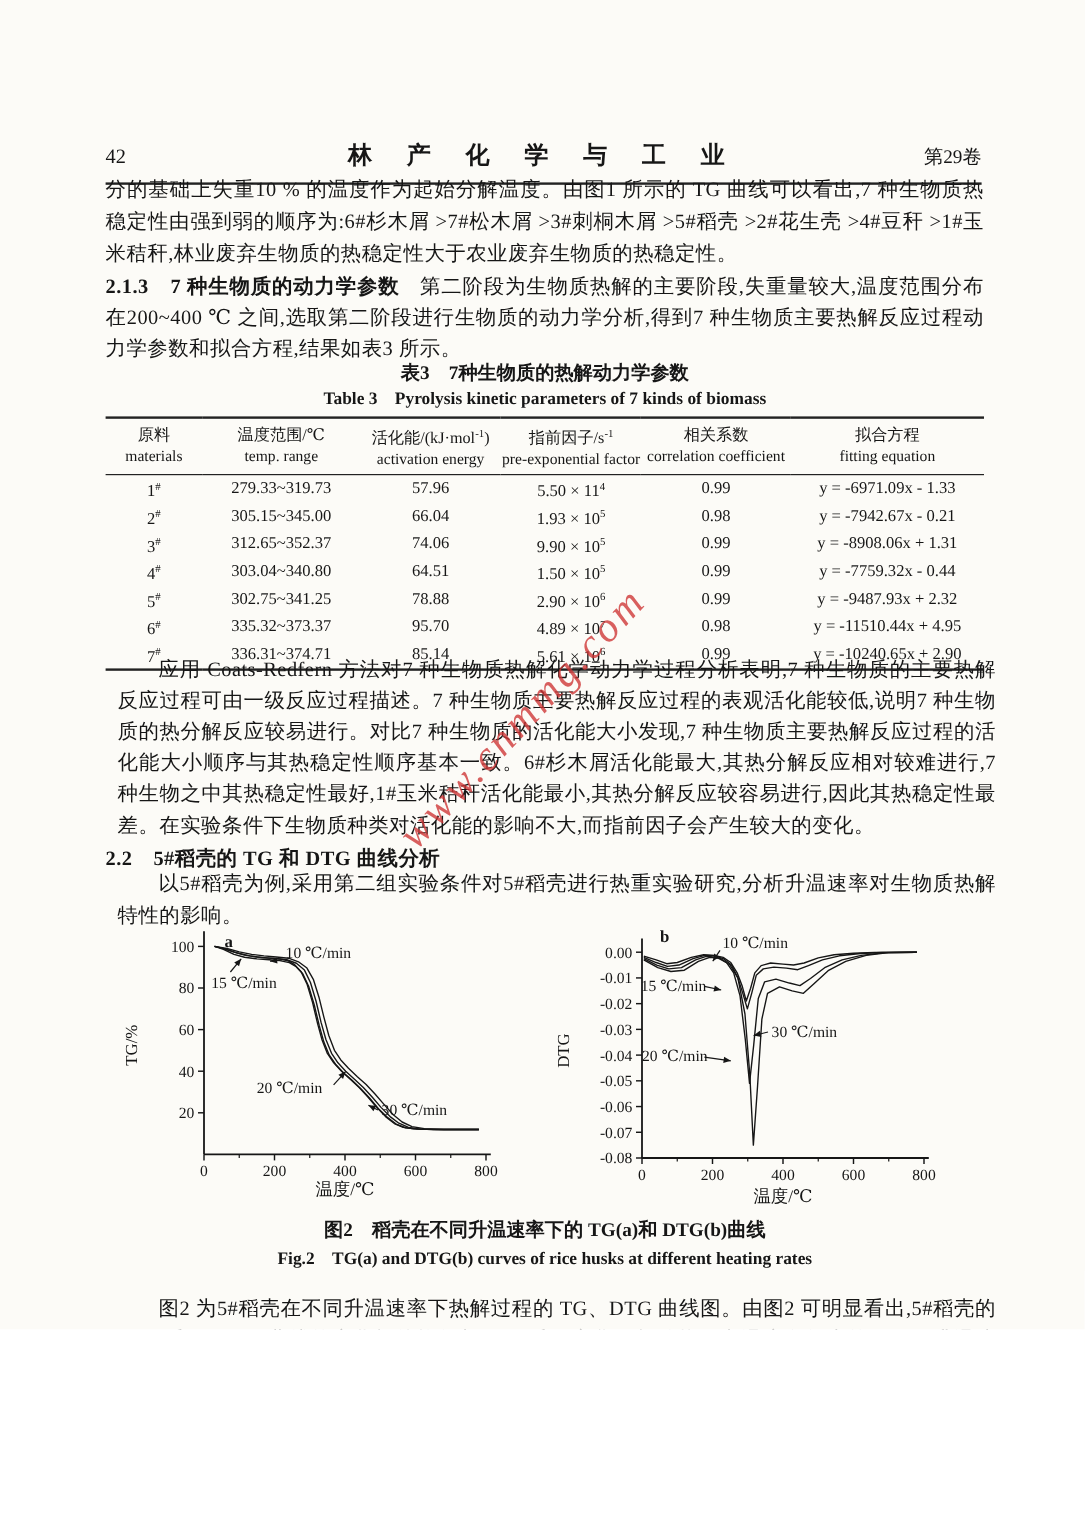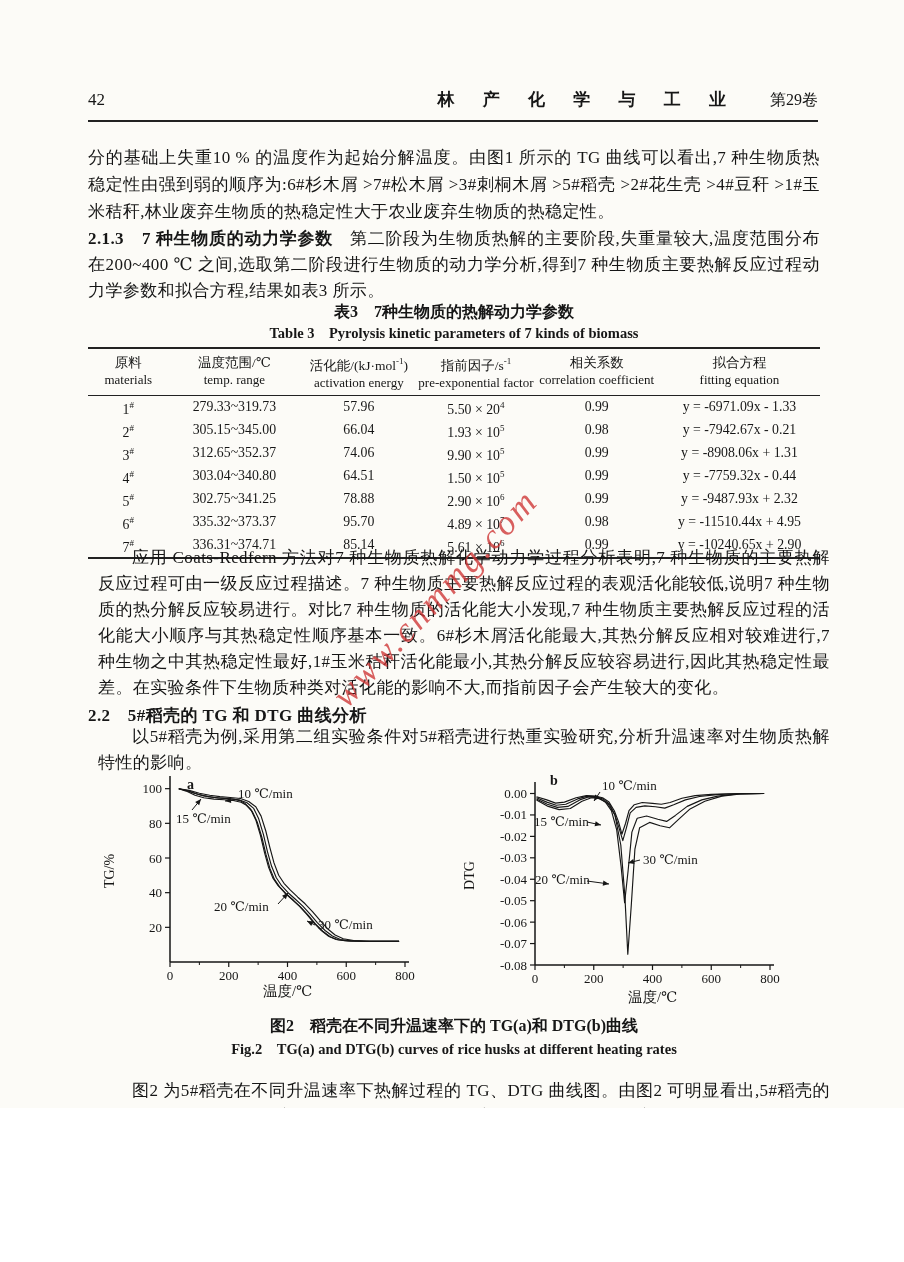--- a/index.html
+++ b/index.html
@@ -2,21 +2,21 @@
 <html><head>
 <meta charset="utf-8">
 <style>
   html,body{margin:0;padding:0;background:#ffffff;}
   .page{position:relative;width:904px;height:1108px;background:#fcfbf7;
         font-family:"Liberation Serif","DejaVu Serif",serif;color:#161616;overflow:hidden;}
   .abs{position:absolute;left:88px;width:732px;margin:0;}
   .header{position:absolute;left:88px;top:88px;width:730px;display:flex;align-items:baseline;
           padding-bottom:9px;border-bottom:2.2px solid #222;}
   .pageno{font-size:17px;width:80px;}
-  .journal{flex:1;text-align:right;font-size:17px;font-weight:700;letter-spacing:12px;}
+  .journal{flex:1;text-align:center;font-size:20px;font-weight:700;letter-spacing:12px;margin-top:28px;}
   .volume{width:80px;text-align:right;font-size:16px;}
   .body{font-size:17px;line-height:27px;text-align:justify;letter-spacing:0.4px;}
   .ind{text-indent:2em;margin-left:10px;}
   .sect{font-weight:700;}
   span.sect{margin-right:17px;}
   .tight{line-height:26px;}
   .cap{position:absolute;left:88px;width:732px;margin:0;text-align:center;font-weight:700;font-size:16px;line-height:21px;}
   .cap.en{font-size:14.5px;}
   table.t3{position:absolute;left:88px;top:347px;width:732px;border-collapse:collapse;
            border-top:2.2px solid #222;border-bottom:2.2px solid #222;text-align:center;}
@@ -78,21 +78,21 @@
           <div class="thzh">拟合方程</div>
           <div class="then">fitting equation</div>
         </th>
       </tr>
     </thead>
     <tbody>
       <tr>
         <td><span>1</span><sup>#</sup></td>
         <td>279.33~319.73</td>
         <td>57.96</td>
-        <td><span>5.50 × 20</span><sup>4</sup></td>
+        <td><span>5.50 × 11</span><sup>4</sup></td>
         <td>0.99</td>
         <td>y = -6971.09x - 1.33</td>
       </tr>
       <tr>
         <td><span>2</span><sup>#</sup></td>
         <td>305.15~345.00</td>
         <td>66.04</td>
         <td><span>1.93 × 10</span><sup>5</sup></td>
         <td>0.98</td>
         <td>y = -7942.67x - 0.21</td>

